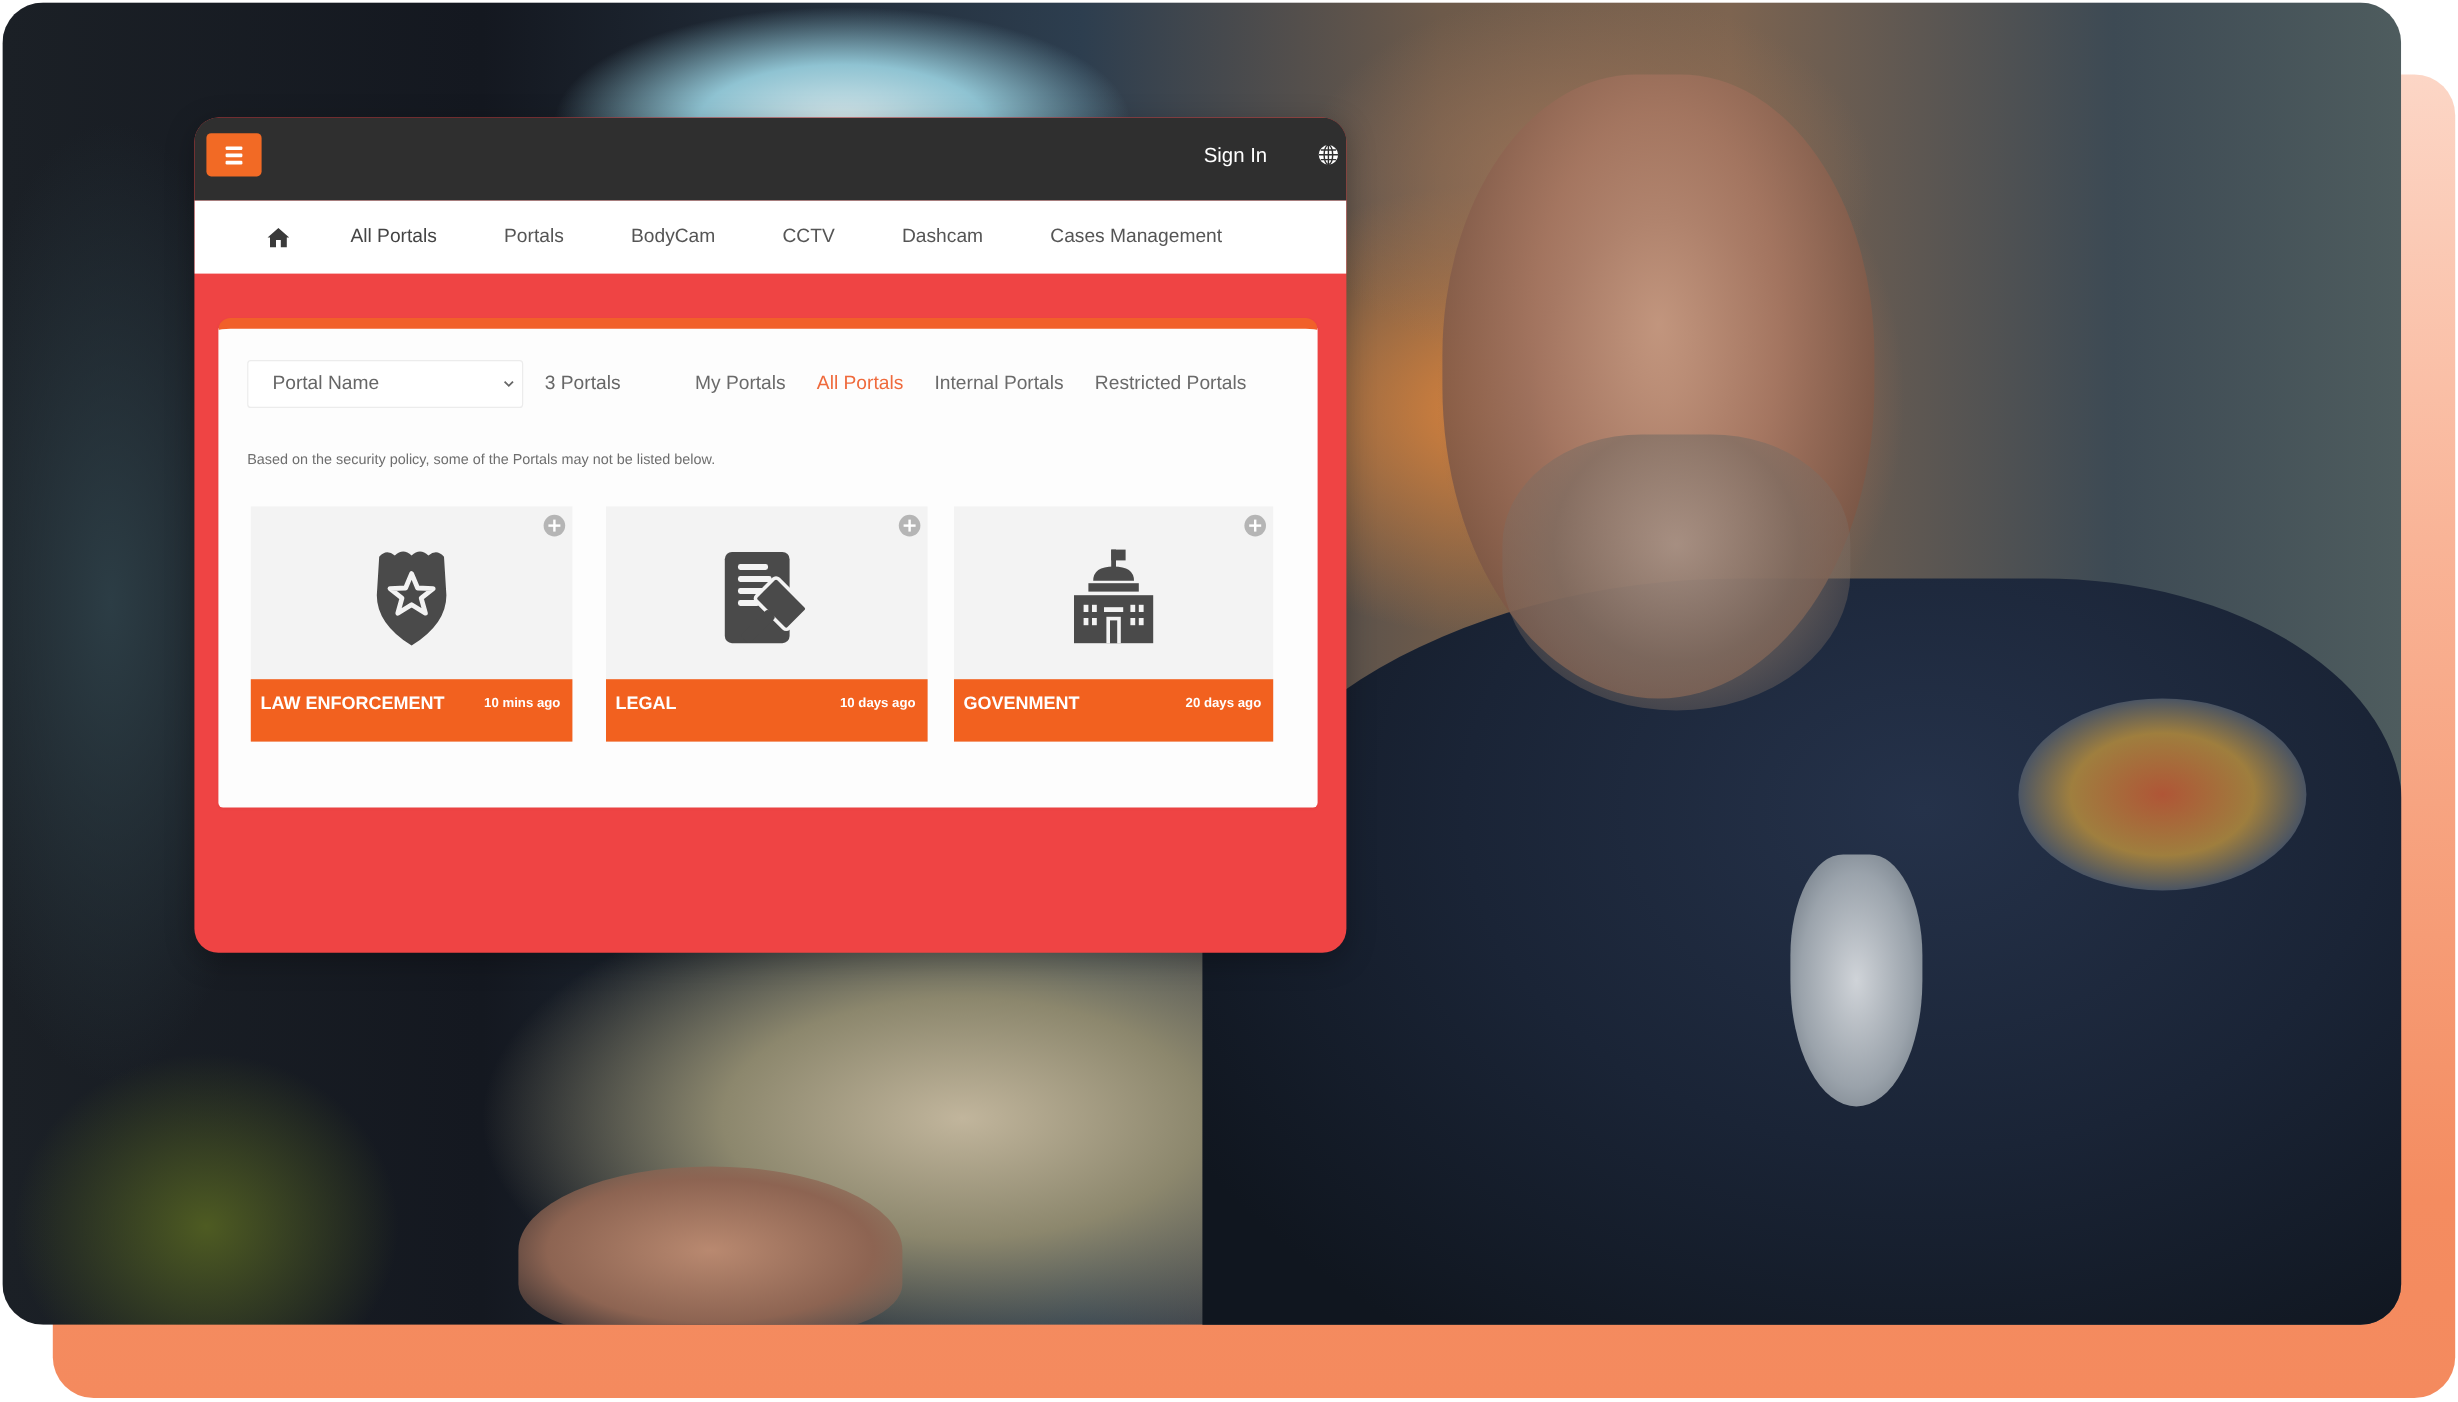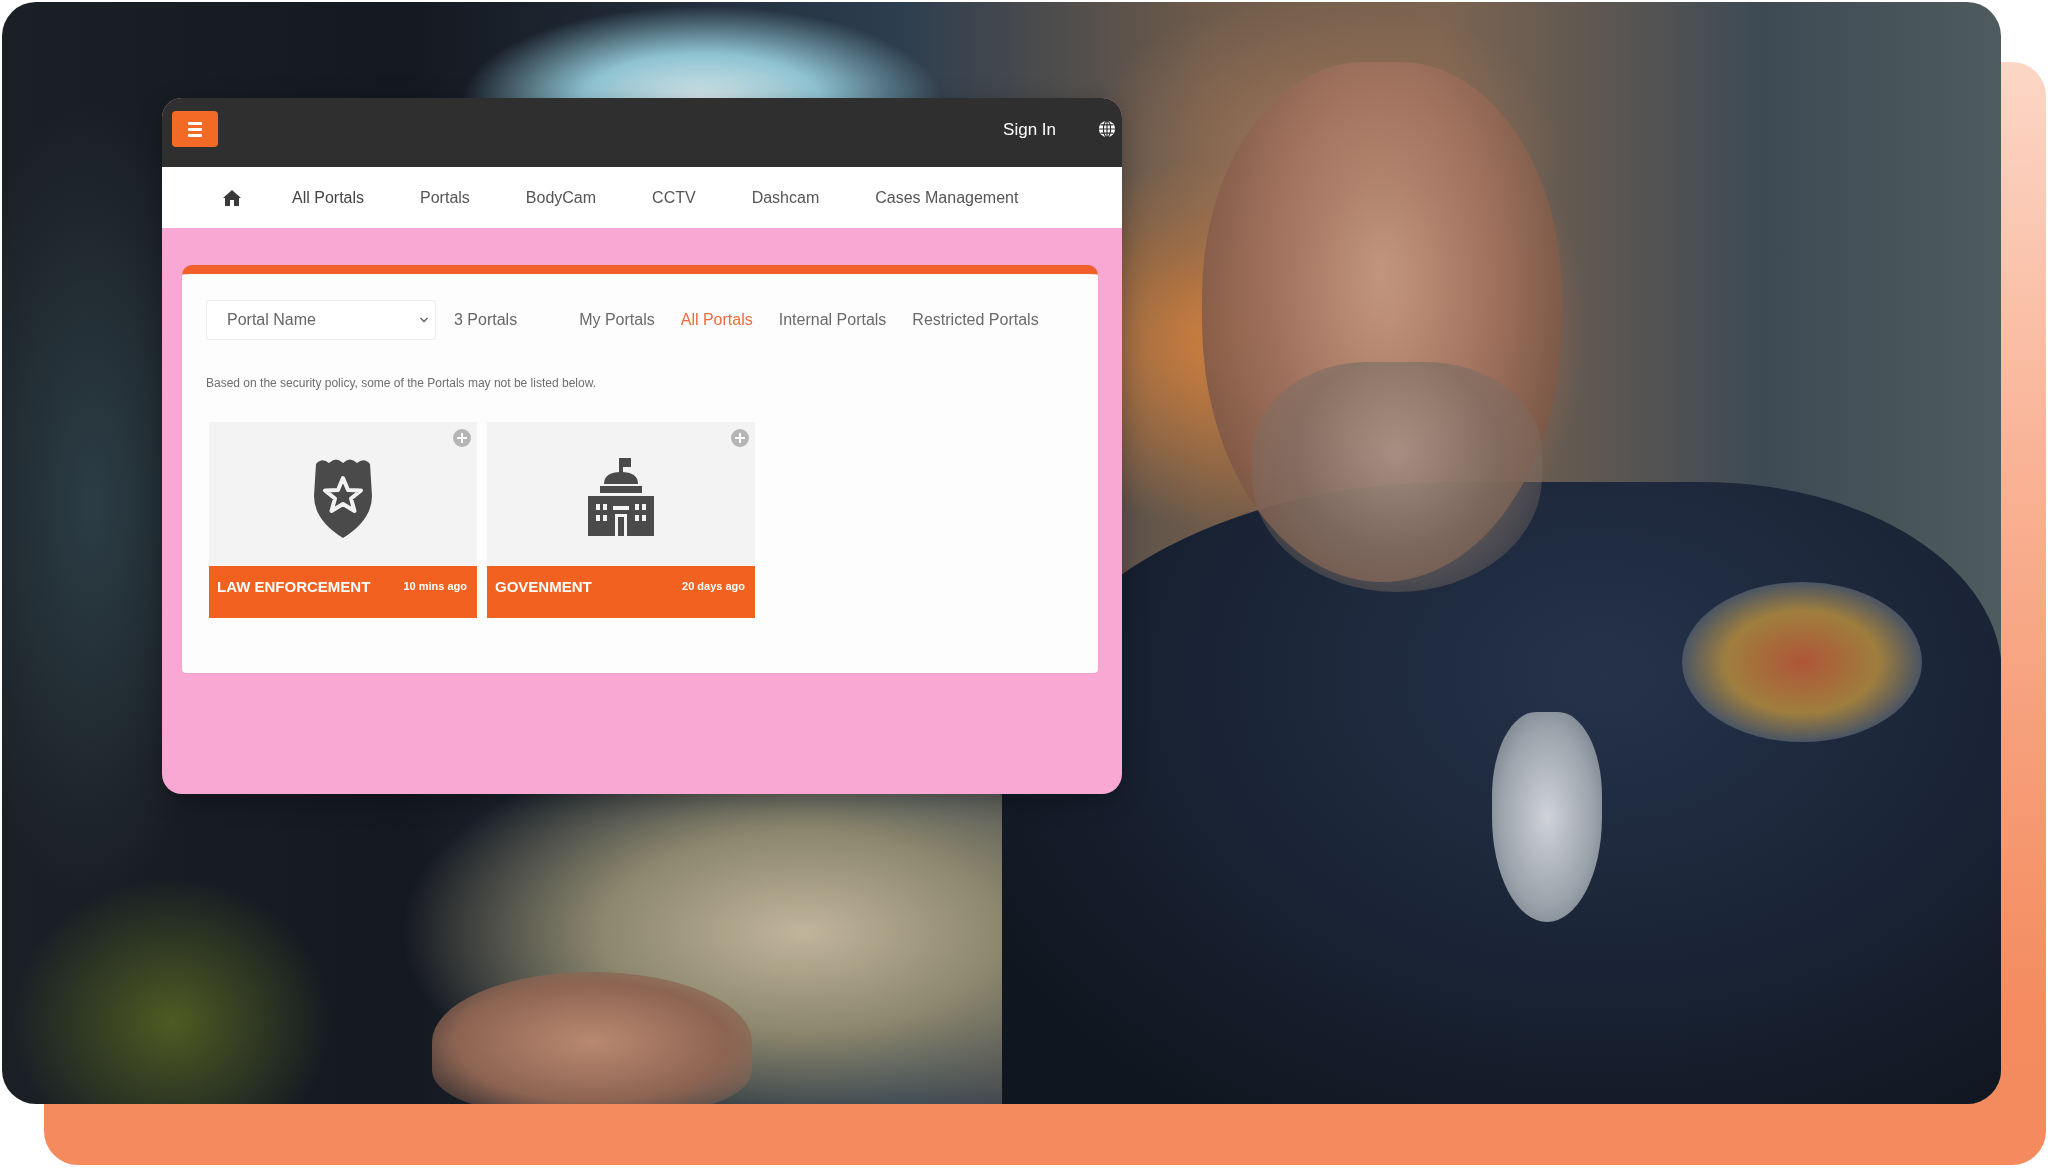--- a/index.html
+++ b/index.html
@@ -54,21 +54,21 @@
     opacity: 0.9;
   }
   .hand {
     position: absolute; left: 430px; top: 970px; width: 320px; height: 140px; border-radius: 50% 50% 30% 30%;
     background: radial-gradient(ellipse, #b98970 0%, #8d6452 60%, rgba(120,90,70,0) 100%);
   }
 
   
   .panel {
     position: absolute; left: 162px; top: 98px; width: 960px; height: 696px;
-    border-radius: 20px; overflow: hidden; background: #f9a8d4;
+    border-radius: 20px; overflow: hidden; background: #ef4444;
     box-shadow: 0 6px 24px rgba(0,0,0,0.25);
   }
   .topbar {
     height: 69px; background: #2f2f2f; position: relative;
   }
   .menu-btn {
     position: absolute; left: 10px; top: 13px; width: 46px; height: 36px;
     background: #f26a25; border-radius: 4px;
     display: flex; flex-direction: column; justify-content: center; align-items: center; gap: 3px;
     cursor: pointer;
@@ -99,21 +99,21 @@
     font-size: 16px; color: #666; cursor: pointer;
   }
   .select-box .chev { width: 10px; height: 10px; }
   .count { margin-left: 18px; font-size: 16px; color: #666; }
   .filter-tabs { display: flex; margin-left: 62px; }
   .filter-tab { font-size: 16px; color: #6a6a6a; margin-right: 26px; cursor: pointer; white-space: nowrap; }
   .filter-tab.active { color: #ef6a3c; }
   .filter-tab:last-child { margin-right: 17px; }
   .notice { position: absolute; left: 24px; top: 102px; font-size: 12px; color: #6e6e6e; }
 
-  .tiles { position: absolute; left: 27px; top: 148px; display: flex; gap: 10px; }
+  .tiles { position: absolute; left: 27px; top: 148px; display: flex; gap: 28px; }
   .tile {
     width: 268px; height: 196px; background: #f3f3f3; position: relative; cursor: pointer;
   }
   .tile:nth-child(3) { width: 266px; margin-left: -6px; }
   .tile-plus {
     position: absolute; right: 6px; top: 7px; width: 18px; height: 18px; border-radius: 50%;
     background: #b5b5b5; display: flex; align-items: center; justify-content: center; cursor: pointer;
   }
   .tile-plus::before, .tile-plus::after { content: ""; position: absolute; background: #fff; }
   .tile-plus::before { width: 10px; height: 2px; }
@@ -192,20 +192,38 @@
         <svg class="tile-icon" viewBox="0 0 90 90">
           <path d="M18 12 Q24 5 31 11 Q38 4 45 11 Q52 4 59 11 Q66 5 72 12 L74 44 Q74 68 45 86 Q16 68 16 44 Z" fill="#4a4a4a"></path>
           <path d="M45 26 L50 38 L63 38.5 L53 46.5 L56.5 59 L45 52 L33.5 59 L37 46.5 L27 38.5 L40 38 Z" fill="none" stroke="#f3f3f3" stroke-width="4" stroke-linejoin="round"></path>
         </svg>
         <div class="tile-footer">
           <span class="tile-title">LAW ENFORCEMENT</span>
           <span class="tile-time">10 mins ago</span>
         </div>
       </div>
 
+      <div class="tile">
+        <div class="tile-plus"></div>
+        <svg class="tile-icon" viewBox="0 0 90 90">
+          <rect x="10" y="8" width="54" height="76" rx="6" fill="#4a4a4a"></rect>
+          <rect x="21" y="18" width="25" height="5" rx="2" fill="#f3f3f3"></rect>
+          <rect x="21" y="28" width="28" height="5" rx="2" fill="#f3f3f3"></rect>
+          <rect x="21" y="38" width="28" height="5" rx="2" fill="#f3f3f3"></rect>
+          <rect x="21" y="48" width="18" height="5" rx="2" fill="#f3f3f3"></rect>
+          <g transform="rotate(45 52 56)">
+            <rect x="33" y="36" width="38" height="26" rx="3" fill="#4a4a4a" stroke="#f3f3f3" stroke-width="3"></rect>
+            <rect x="47" y="60" width="10" height="32" rx="3" fill="#4a4a4a"></rect>
+          </g>
+        </svg>
+        <div class="tile-footer">
+          <span class="tile-title">LEGAL</span>
+          <span class="tile-time">10 days ago</span>
+        </div>
+      </div>
 
       <div class="tile">
         <div class="tile-plus"></div>
         <svg class="tile-icon" viewBox="0 0 90 90">
           <rect x="43" y="6" width="4" height="16" fill="#4a4a4a"></rect>
           <rect x="43" y="6" width="12" height="9" fill="#4a4a4a"></rect>
           <path d="M28 32 Q28 20 45 20 Q62 20 62 32 Z" fill="#4a4a4a"></path>
           <rect x="24" y="34" width="42" height="7" fill="#4a4a4a"></rect>
           <rect x="12" y="44" width="66" height="40" fill="#4a4a4a"></rect>
           <rect x="20" y="52" width="4" height="6" fill="#f3f3f3"></rect>

